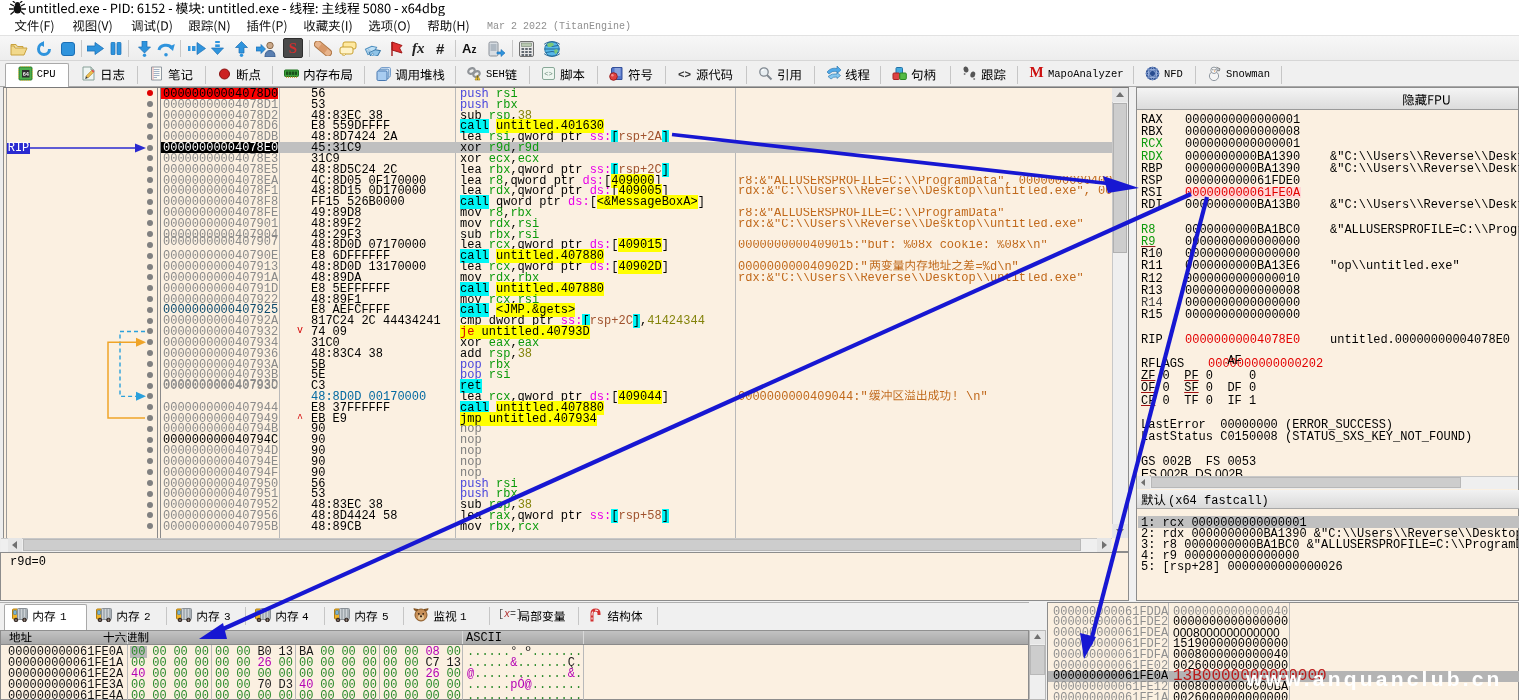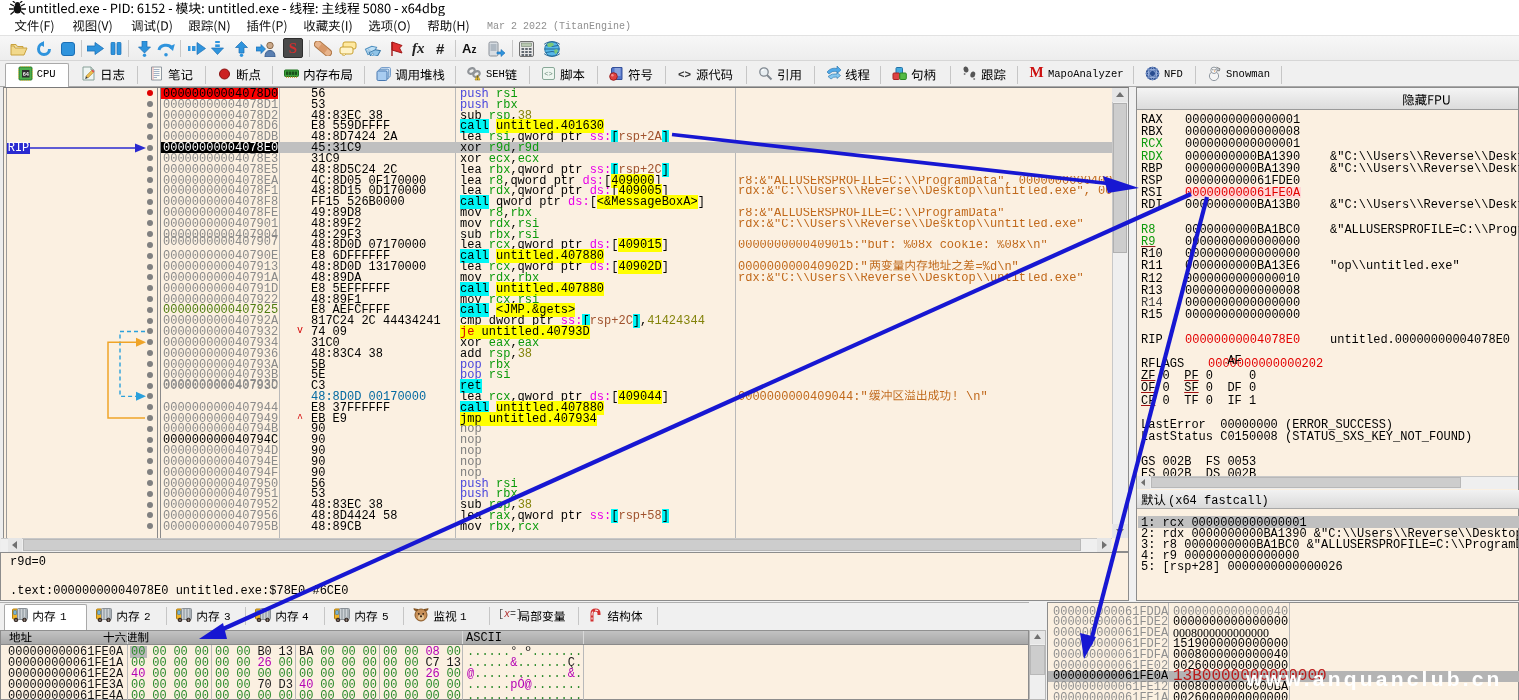--- a/index.html
+++ b/index.html
@@ -427,21 +427,21 @@
     <div class="row" style="left:460px;top:272.94px;color:#000">mov <span class="g">rdx</span>,<span class="g">rbx</span></div>
     <div class="row cmt" style="left:738px;top:272.94px;width:378px;overflow:hidden">rdx:&amp;"C:\\Users\\Reverse\\Desktop\\untitled.exe"</div>
     <div class="row" style="left:163px;top:283.76px;color:#8a8a8a">000000000040791D</div>
     <div class="abs" style="left:146.5px;top:285.16px;width:6px;height:6px;border-radius:3px;background:#808080"></div>
     <div class="row" style="left:311px;top:283.76px;color:#000">E8 5EFFFFFF</div>
     <div class="row" style="left:460px;top:283.76px;color:#000"><span class="cy">call</span> <span class="yl">untitled.407880</span></div>
     <div class="row" style="left:163px;top:294.58px;color:#8a8a8a">0000000000407922</div>
     <div class="abs" style="left:146.5px;top:295.98px;width:6px;height:6px;border-radius:3px;background:#808080"></div>
     <div class="row" style="left:311px;top:294.58px;color:#000">48:89F1</div>
     <div class="row" style="left:460px;top:294.58px;color:#000">mov <span class="g">rcx</span>,<span class="g">rsi</span></div>
-    <div class="row" style="left:163px;top:305.40px;color:#4d7c0f">0000000000407925</div>
+    <div class="row" style="left:163px;top:305.40px;color:#0c4a6e">0000000000407925</div>
     <div class="abs" style="left:146.5px;top:306.80px;width:6px;height:6px;border-radius:3px;background:#808080"></div>
     <div class="row" style="left:311px;top:305.40px;color:#000">E8 AEFCFFFF</div>
     <div class="row" style="left:460px;top:305.40px;color:#000"><span class="cy">call</span> <span class="yl">&lt;JMP.&amp;gets&gt;</span></div>
     <div class="row" style="left:163px;top:316.22px;color:#8a8a8a">000000000040792A</div>
     <div class="abs" style="left:146.5px;top:317.62px;width:6px;height:6px;border-radius:3px;background:#808080"></div>
     <div class="row" style="left:311px;top:316.22px;color:#000">817C24 2C 44434241</div>
     <div class="row" style="left:460px;top:316.22px;color:#000">cmp dword ptr <span class="m">ss:</span><span class="cy">[</span><span class="sien">rsp+2C</span><span class="cy">]</span>,<span class="o">41424344</span></div>
     <div class="row" style="left:163px;top:327.04px;color:#8a8a8a">0000000000407932</div>
     <div class="abs" style="left:146.5px;top:328.44px;width:6px;height:6px;border-radius:3px;background:#808080"></div>
     <div class="abs" style="left:297px;top:325.04px;color:#d40000;font-size:10px;font-family:'Liberation Mono',monospace">v</div>
@@ -549,21 +549,20 @@
     <div class="abs" style="left:1px;top:538px;width:1111px;height:14px;background:#efefef;border-top:1px solid #c8c8c8"></div>
     <div class="abs" style="left:8px;top:538px;width:14px;height:14px;background:#e6e6e6"><svg width="14" height="14">
         <path d="M9 3 L4 7 L9 11 Z" fill="#707070"></path>
       </svg></div>
     <div class="abs" style="left:1097px;top:538px;width:14px;height:14px;background:#e6e6e6"><svg width="14" height="14">
         <path d="M5 3 L10 7 L5 11 Z" fill="#707070"></path>
       </svg></div>
     <div class="abs" style="left:23px;top:539px;width:1058px;height:12px;background:#cdcdcd;border:1px solid #b8b8b8"></div>
     <div class="abs" style="left:0px;top:552px;width:1129px;height:49px;background:#fbf0e1;border:1px solid #8c8c8c"></div>
     <div class="abs mono" style="left:10px;top:555px">r9d=0</div>
-    <div class="abs mono" style="left:10px;top:583.5px">.text:00000000004078E0 untitled.exe:$78E0 #6CE0</div>
     <div class="abs" style="left:1136px;top:87px;width:383px;height:514px;background:#fbf0e1;border:1px solid #8c8c8c"></div>
     <div class="abs" style="left:1137px;top:88px;width:381px;height:22px;background:linear-gradient(#f4f4f4,#dcdcdc);border-bottom:1px solid #9a9a9a"></div>
     <svg style="position:absolute;left:1402.0px;top:89.5px;overflow:visible" width="49" height="18" viewBox="0 -14.50 48.83 18.10">
       <path d="M5.1 -7.5H11.2V-3.1H5.1V-3.9H10.4V-6.7H5.1ZM6.0 -2.1H6.8V-0.2Q6.8 -0.0 6.9 0.0Q7.0 0.1 7.4 0.1Q7.5 0.1 7.7 0.1Q7.9 0.1 8.2 0.1Q8.5 0.1 8.7 0.1Q9.0 0.1 9.1 0.1Q9.3 0.1 9.4 0.0Q9.5 -0.0 9.5 -0.3Q9.6 -0.5 9.6 -1.0Q9.7 -0.9 10.0 -0.8Q10.2 -0.7 10.4 -0.7Q10.3 -0.0 10.2 0.3Q10.1 0.6 9.8 0.8Q9.6 0.9 9.2 0.9Q9.1 0.9 8.8 0.9Q8.6 0.9 8.2 0.9Q7.9 0.9 7.7 0.9Q7.4 0.9 7.3 0.9Q6.8 0.9 6.5 0.8Q6.2 0.7 6.1 0.5Q6.0 0.2 6.0 -0.2ZM4.9 -2.1 5.6 -1.8Q5.5 -1.4 5.3 -1.0Q5.2 -0.6 5.0 -0.1Q4.8 0.3 4.6 0.6L3.9 0.2Q4.1 -0.1 4.3 -0.5Q4.5 -0.9 4.6 -1.4Q4.8 -1.8 4.9 -2.1ZM6.8 -2.6 7.3 -3.1Q7.7 -2.9 8.1 -2.6Q8.4 -2.3 8.8 -2.0Q9.1 -1.8 9.3 -1.5L8.8 -1.0Q8.5 -1.2 8.2 -1.5Q7.9 -1.8 7.5 -2.1Q7.1 -2.4 6.8 -2.6ZM9.9 -2.0 10.6 -2.3Q10.9 -1.9 11.2 -1.5Q11.4 -1.0 11.7 -0.6Q11.9 -0.2 12.0 0.2L11.2 0.5Q11.1 0.2 10.9 -0.3Q10.7 -0.7 10.4 -1.2Q10.1 -1.6 9.9 -2.0ZM5.4 -5.7H10.8V-5.0H5.4ZM1.0 -10.0H4.0V-9.1H1.9V1.0H1.0ZM3.7 -10.0H3.9L4.0 -10.0L4.6 -9.6Q4.4 -9.1 4.2 -8.5Q4.0 -8.0 3.8 -7.4Q3.6 -6.8 3.4 -6.3Q4.1 -5.5 4.3 -4.9Q4.5 -4.2 4.5 -3.6Q4.5 -3.1 4.4 -2.7Q4.3 -2.4 4.0 -2.2Q3.9 -2.1 3.7 -2.0Q3.5 -2.0 3.4 -2.0Q3.0 -1.9 2.5 -1.9Q2.5 -2.1 2.4 -2.3Q2.4 -2.6 2.3 -2.8Q2.5 -2.8 2.7 -2.7Q2.9 -2.7 3.0 -2.8Q3.3 -2.8 3.4 -2.9Q3.5 -3.0 3.6 -3.2Q3.7 -3.4 3.7 -3.7Q3.7 -4.2 3.4 -4.9Q3.2 -5.5 2.5 -6.2Q2.7 -6.6 2.9 -7.1Q3.0 -7.6 3.2 -8.1Q3.3 -8.5 3.5 -9.0Q3.6 -9.4 3.7 -9.7ZM6.9 -9.5H9.7V-8.8H6.4ZM6.8 -10.4 7.6 -10.2Q7.2 -9.5 6.6 -8.6Q5.9 -7.8 5.1 -7.1Q5.0 -7.2 4.9 -7.3Q4.8 -7.4 4.7 -7.5Q4.6 -7.6 4.5 -7.7Q5.3 -8.3 5.8 -9.0Q6.4 -9.8 6.8 -10.4ZM9.4 -9.5H9.6L9.8 -9.5L10.3 -9.1Q10.1 -8.8 9.8 -8.4Q9.5 -8.0 9.2 -7.6Q8.9 -7.3 8.6 -7.0Q8.5 -7.1 8.3 -7.2Q8.1 -7.3 8.0 -7.4Q8.3 -7.6 8.5 -8.0Q8.8 -8.3 9.0 -8.7Q9.3 -9.0 9.4 -9.3Z M13.3 -9.6H24.3V-8.8H13.3ZM15.8 -7.5H24.4V-6.7H15.8ZM14.0 -5.3H15.7V-4.5H14.0ZM13.0 -3.5H15.6V-2.7H13.0ZM17.1 -1.1H20.6V-0.4H17.1ZM16.2 -10.5H17.1V-7.9H16.2ZM20.3 -10.5H21.2V-7.9H20.3ZM18.5 -5.5H19.2V-4.0H18.5ZM13.6 -7.4H14.3V-4.1H13.6ZM18.5 -2.3H19.2V-0.8H18.5ZM17.2 -4.4H20.5V-2.0H17.2V-2.6H19.8V-3.7H17.2ZM16.8 -5.9H20.5V-5.2H17.5V0.3H16.8ZM15.3 -7.5H16.1V-4.0Q16.1 -3.2 16.1 -2.3Q16.0 -1.4 15.8 -0.6Q15.6 0.3 15.2 1.0Q15.2 1.0 15.0 0.9Q14.9 0.8 14.8 0.7Q14.6 0.7 14.5 0.6Q14.9 -0.1 15.1 -0.9Q15.2 -1.7 15.3 -2.5Q15.3 -3.3 15.3 -4.0ZM20.7 -8.3H21.6Q21.6 -6.1 21.8 -4.5Q21.9 -3.0 22.2 -1.9Q22.5 -0.9 22.8 -0.3Q23.1 0.2 23.5 0.2Q23.6 0.2 23.7 0.0Q23.8 -0.1 23.8 -0.4Q23.9 -0.8 23.9 -1.4Q24.1 -1.3 24.2 -1.1Q24.4 -1.0 24.6 -1.0Q24.5 -0.1 24.4 0.3Q24.2 0.7 24.0 0.9Q23.8 1.0 23.4 1.0Q22.8 1.0 22.3 0.4Q21.9 -0.2 21.5 -1.4Q21.2 -2.6 21.0 -4.3Q20.8 -6.1 20.7 -8.3ZM22.1 -8.3 22.7 -8.7Q23.0 -8.5 23.4 -8.2Q23.7 -8.0 23.9 -7.7L23.3 -7.3Q23.2 -7.5 22.8 -7.8Q22.5 -8.1 22.1 -8.3ZM22.9 -5.9 23.8 -5.7Q23.3 -3.5 22.4 -1.8Q21.4 -0.1 20.0 1.0Q19.9 0.9 19.8 0.8Q19.7 0.7 19.5 0.6Q19.4 0.5 19.3 0.4Q20.7 -0.5 21.6 -2.2Q22.5 -3.8 22.9 -5.9ZM13.7 -3.2H14.4V-2.1Q14.4 -1.6 14.4 -1.1Q14.3 -0.5 14.1 0.0Q13.9 0.6 13.5 1.0Q13.4 0.9 13.2 0.8Q13.1 0.7 12.9 0.6Q13.3 0.2 13.4 -0.3Q13.6 -0.8 13.7 -1.2Q13.7 -1.7 13.7 -2.1Z M26.3 0.0V-9.2H31.5V-8.2H27.4V-5.1H30.9V-4.1H27.4V0.0Z M33.2 0.0V-9.2H35.8Q36.8 -9.2 37.6 -8.9Q38.3 -8.7 38.8 -8.1Q39.2 -7.5 39.2 -6.5Q39.2 -5.5 38.8 -4.9Q38.4 -4.3 37.6 -4.0Q36.8 -3.6 35.8 -3.6H34.3V0.0ZM34.3 -4.6H35.7Q36.9 -4.6 37.5 -5.0Q38.1 -5.5 38.1 -6.5Q38.1 -7.5 37.4 -7.8Q36.8 -8.2 35.6 -8.2H34.3Z M44.3 0.2Q43.6 0.2 43.0 -0.0Q42.4 -0.2 42.0 -0.7Q41.5 -1.2 41.3 -1.9Q41.0 -2.7 41.0 -3.8V-9.2H42.2V-3.7Q42.2 -2.7 42.5 -2.0Q42.8 -1.4 43.2 -1.1Q43.7 -0.9 44.3 -0.9Q44.9 -0.9 45.4 -1.1Q45.9 -1.4 46.2 -2.0Q46.5 -2.7 46.5 -3.7V-9.2H47.6V-3.8Q47.6 -2.7 47.4 -1.9Q47.1 -1.2 46.7 -0.7Q46.2 -0.2 45.6 -0.0Q45.0 0.2 44.3 0.2Z" fill="#000"></path>
     </svg>
     <div class="abs" style="left:1141px;top:114.00px;font-family:'Liberation Mono',monospace;font-size:12px;line-height:12px;white-space:pre;color:#000;">RAX</div>
     <div class="abs" style="left:1185px;top:114.00px;font-family:'Liberation Mono',monospace;font-size:12px;line-height:12px;white-space:pre;color:#000;">0000000000000001</div>
     <div class="abs" style="left:1141px;top:126.20px;font-family:'Liberation Mono',monospace;font-size:12px;line-height:12px;white-space:pre;color:#000;">RBX</div>
     <div class="abs" style="left:1185px;top:126.20px;font-family:'Liberation Mono',monospace;font-size:12px;line-height:12px;white-space:pre;color:#000;">0000000000000008</div>
     <div class="abs" style="left:1141px;top:138.40px;font-family:'Liberation Mono',monospace;font-size:12px;line-height:12px;white-space:pre;color:#0b9a0b;">RCX</div>
@@ -619,21 +618,21 @@
     <div class="abs" style="left:1249.0px;top:382.40px;font-family:'Liberation Mono',monospace;font-size:12px;line-height:12px;white-space:pre;color:#000;">0</div>
     <div class="abs" style="left:1141.0px;top:394.60px;font-family:'Liberation Mono',monospace;font-size:12px;line-height:12px;white-space:pre;color:#000;text-decoration:underline;text-decoration-color:#a01010">CF</div>
     <div class="abs" style="left:1162.6px;top:394.60px;font-family:'Liberation Mono',monospace;font-size:12px;line-height:12px;white-space:pre;color:#000;">0</div>
     <div class="abs" style="left:1184.2px;top:394.60px;font-family:'Liberation Mono',monospace;font-size:12px;line-height:12px;white-space:pre;color:#000;">TF</div>
     <div class="abs" style="left:1205.8px;top:394.60px;font-family:'Liberation Mono',monospace;font-size:12px;line-height:12px;white-space:pre;color:#000;">0</div>
     <div class="abs" style="left:1227.4px;top:394.60px;font-family:'Liberation Mono',monospace;font-size:12px;line-height:12px;white-space:pre;color:#000;">IF</div>
     <div class="abs" style="left:1249.0px;top:394.60px;font-family:'Liberation Mono',monospace;font-size:12px;line-height:12px;white-space:pre;color:#000;">1</div>
     <div class="abs" style="left:1141px;top:419.00px;font-family:'Liberation Mono',monospace;font-size:12px;line-height:12px;white-space:pre;color:#000;">LastError  00000000 (ERROR_SUCCESS)</div>
     <div class="abs" style="left:1141px;top:431.20px;font-family:'Liberation Mono',monospace;font-size:12px;line-height:12px;white-space:pre;color:#000;">LastStatus C0150008 (STATUS_SXS_KEY_NOT_FOUND)</div>
     <div class="abs" style="left:1141px;top:455.60px;font-family:'Liberation Mono',monospace;font-size:12px;line-height:12px;white-space:pre;color:#000;">GS 002B  FS 0053</div>
-    <div class="abs" style="left:1141px;top:467.80px;font-family:Liberation Mono, monospace;font-size:12px;line-height:12px;white-space:pre;color:#000;">ES 002B  DS 002B</div>
+    <div class="abs" style="left:1141px;top:467.80px;font-family:Liberation Sans, sans-serif;font-size:12px;line-height:12px;white-space:pre;color:#000;">ES 002B  DS 002B</div>
     <div class="abs" style="left:1137px;top:476px;width:381px;height:13px;background:#efefef;border-top:1px solid #c8c8c8"></div>
     <div class="abs" style="left:1137px;top:476px;width:13px;height:13px;background:#e6e6e6"><svg width="13" height="13">
         <path d="M8 3 L4 6.5 L8 10 Z" fill="#707070"></path>
       </svg></div>
     <div class="abs" style="left:1151px;top:477px;width:310px;height:11px;background:#cdcdcd;border:1px solid #b8b8b8"></div>
     <div class="abs" style="left:1137px;top:490px;width:382px;height:19px;background:linear-gradient(#f2f2f2,#dadada);border-bottom:1px solid #a8a8a8"></div>
     <svg style="position:absolute;left:1141.0px;top:490.0px;overflow:visible" width="25" height="18" viewBox="0 -14.50 25.00 18.10">
       <path d="M6.4 -6.9H11.9V-6.0H6.4ZM9.5 -9.5 10.1 -9.9Q10.4 -9.5 10.7 -9.2Q10.9 -8.8 11.2 -8.5Q11.4 -8.2 11.5 -7.9L10.9 -7.5Q10.8 -7.7 10.5 -8.1Q10.3 -8.4 10.0 -8.8Q9.8 -9.2 9.5 -9.5ZM1.8 -9.4V-6.3H5.3V-9.4ZM1.1 -10.1H6.1V-5.6H1.1ZM2.1 -8.8 2.5 -8.9Q2.7 -8.4 2.8 -7.9Q2.9 -7.3 2.9 -7.0L2.5 -6.8Q2.4 -7.2 2.3 -7.8Q2.2 -8.3 2.1 -8.8ZM2.5 -1.5 3.1 -1.5Q3.2 -1.0 3.3 -0.4Q3.3 0.2 3.3 0.6L2.7 0.7Q2.7 0.3 2.6 -0.4Q2.6 -1.0 2.5 -1.5ZM3.8 -1.5 4.3 -1.6Q4.5 -1.1 4.6 -0.6Q4.8 -0.0 4.8 0.4L4.2 0.5Q4.2 0.1 4.0 -0.5Q3.9 -1.0 3.8 -1.5ZM5.0 -1.6 5.6 -1.7Q5.8 -1.4 6.0 -1.0Q6.1 -0.5 6.2 -0.2L5.5 0.0Q5.5 -0.3 5.3 -0.7Q5.2 -1.2 5.0 -1.6ZM1.4 -1.8 2.1 -1.5Q1.9 -1.0 1.6 -0.3Q1.4 0.3 1.1 0.8L0.4 0.5Q0.6 0.2 0.8 -0.2Q1.0 -0.6 1.2 -1.0Q1.3 -1.4 1.4 -1.8ZM4.6 -8.9 5.2 -8.7Q5.0 -8.2 4.9 -7.6Q4.7 -7.1 4.5 -6.7L4.1 -6.9Q4.2 -7.1 4.3 -7.5Q4.4 -7.9 4.5 -8.2Q4.6 -8.6 4.6 -8.9ZM0.8 -2.9Q1.4 -2.9 2.3 -2.9Q3.2 -3.0 4.2 -3.0Q5.2 -3.1 6.2 -3.1L6.2 -2.4Q4.8 -2.3 3.3 -2.2Q1.9 -2.1 0.8 -2.0ZM1.0 -4.7H6.1V-4.0H1.0ZM3.3 -9.7H3.9V-5.9H4.0V-2.7H3.2V-5.9H3.3ZM9.3 -6.4Q9.5 -4.9 9.9 -3.7Q10.3 -2.4 10.9 -1.4Q11.4 -0.4 12.3 0.2Q12.1 0.3 12.0 0.4Q11.9 0.6 11.8 0.7Q11.7 0.8 11.6 1.0Q10.8 0.2 10.2 -0.8Q9.6 -1.9 9.2 -3.3Q8.8 -4.7 8.6 -6.2ZM8.5 -10.5H9.4V-7.7Q9.4 -6.7 9.3 -5.6Q9.2 -4.5 8.9 -3.3Q8.7 -2.2 8.1 -1.1Q7.6 -0.1 6.7 0.9Q6.6 0.8 6.4 0.7Q6.2 0.5 6.0 0.4Q6.9 -0.5 7.4 -1.6Q7.9 -2.6 8.1 -3.7Q8.4 -4.7 8.5 -5.7Q8.5 -6.8 8.5 -7.7Z M20.3 -10.5H21.2Q21.2 -9.2 21.2 -7.8Q21.1 -6.5 21.0 -5.2Q20.8 -3.9 20.5 -2.8Q20.1 -1.6 19.5 -0.7Q18.8 0.3 17.9 1.0Q17.7 0.8 17.5 0.6Q17.3 0.5 17.1 0.3Q18.1 -0.3 18.7 -1.2Q19.3 -2.1 19.6 -3.2Q19.9 -4.3 20.1 -5.5Q20.2 -6.7 20.2 -8.0Q20.3 -9.2 20.3 -10.5ZM21.1 -6.7Q21.2 -6.3 21.3 -5.7Q21.4 -5.1 21.6 -4.2Q21.8 -3.4 22.2 -2.6Q22.6 -1.8 23.2 -1.0Q23.8 -0.2 24.6 0.3Q24.4 0.4 24.2 0.6Q24.0 0.8 23.9 1.0Q23.1 0.4 22.5 -0.4Q21.9 -1.2 21.5 -2.1Q21.1 -3.1 20.8 -3.9Q20.6 -4.8 20.5 -5.5Q20.3 -6.2 20.3 -6.6ZM14.3 -9.7 14.9 -10.3Q15.2 -10.0 15.6 -9.7Q15.9 -9.3 16.3 -9.0Q16.6 -8.7 16.8 -8.5L16.2 -7.8Q16.0 -8.1 15.6 -8.4Q15.3 -8.7 14.9 -9.1Q14.6 -9.4 14.3 -9.7ZM15.0 0.5 14.9 -0.4 15.1 -0.8 17.6 -2.5Q17.7 -2.3 17.8 -2.0Q17.9 -1.8 17.9 -1.7Q17.0 -1.0 16.5 -0.7Q15.9 -0.3 15.6 -0.1Q15.4 0.2 15.2 0.3Q15.1 0.4 15.0 0.5ZM13.1 -6.6H15.8V-5.7H13.1ZM15.0 0.5Q15.0 0.4 14.9 0.3Q14.8 0.1 14.7 0.0Q14.6 -0.1 14.5 -0.2Q14.7 -0.3 14.9 -0.6Q15.2 -0.9 15.2 -1.4V-6.6H16.1V-0.7Q16.1 -0.7 16.0 -0.6Q15.9 -0.5 15.7 -0.4Q15.6 -0.2 15.4 -0.1Q15.2 0.1 15.1 0.2Q15.0 0.4 15.0 0.5Z" fill="#000"></path>
     </svg>
     <div class="abs" style="left:1168px;top:494.50px;font-family:'Liberation Mono',monospace;font-size:12px;line-height:12px;white-space:pre;color:#000;">(x64 fastcall)</div>
@@ -935,21 +934,21 @@
         <path d="M7.5 3 L11 8 L4 8 Z" fill="#707070"></path>
       </svg></div>
     <div class="abs" style="left:1030px;top:645px;width:15px;height:30px;background:#cdcdcd;border:1px solid #b8b8b8"></div>
     <div class="abs" style="left:1029px;top:602px;width:18px;height:28px;background:#f0f0f0"></div>
     <div class="abs" style="left:1047px;top:602px;width:472px;height:98px;background:#fbf0e1;border:1px solid #8c8c8c;border-bottom:none"></div>
     <div class="abs" style="left:1053px;top:606.50px;font-family:'Liberation Mono',monospace;font-size:12px;line-height:11px;white-space:pre;color:#8f8f8f;">000000000061FDDA</div>
     <div class="abs" style="left:1173px;top:606.50px;font-family:'Liberation Mono',monospace;font-size:12px;line-height:11px;white-space:pre;color:#8a8a8a;">0000000000000040</div>
     <div class="abs" style="left:1053px;top:617.33px;font-family:'Liberation Mono',monospace;font-size:12px;line-height:11px;white-space:pre;color:#8f8f8f;">000000000061FDE2</div>
     <div class="abs" style="left:1173px;top:617.33px;font-family:'Liberation Mono',monospace;font-size:12px;line-height:11px;white-space:pre;color:#000;">0000000000000000</div>
     <div class="abs" style="left:1053px;top:628.16px;font-family:'Liberation Mono',monospace;font-size:12px;line-height:11px;white-space:pre;color:#8f8f8f;">000000000061FDEA</div>
-    <div class="abs" style="left:1173px;top:628.16px;font-family:Liberation Serif, serif;font-size:12px;line-height:11px;white-space:pre;color:#000;">0008000000000000</div>
+    <div class="abs" style="left:1173px;top:628.16px;font-family:Liberation Sans, sans-serif;font-size:12px;line-height:11px;white-space:pre;color:#000;">0008000000000000</div>
     <div class="abs" style="left:1053px;top:638.99px;font-family:'Liberation Mono',monospace;font-size:12px;line-height:11px;white-space:pre;color:#8f8f8f;">000000000061FDF2</div>
     <div class="abs" style="left:1173px;top:638.99px;font-family:'Liberation Mono',monospace;font-size:12px;line-height:11px;white-space:pre;color:#000;">1519000000000000</div>
     <div class="abs" style="left:1053px;top:649.82px;font-family:'Liberation Mono',monospace;font-size:12px;line-height:11px;white-space:pre;color:#8f8f8f;">000000000061FDFA</div>
     <div class="abs" style="left:1173px;top:649.82px;font-family:'Liberation Mono',monospace;font-size:12px;line-height:11px;white-space:pre;color:#000;">0008000000000040</div>
     <div class="abs" style="left:1053px;top:660.65px;font-family:'Liberation Mono',monospace;font-size:12px;line-height:11px;white-space:pre;color:#8f8f8f;">000000000061FE02</div>
     <div class="abs" style="left:1173px;top:660.65px;font-family:'Liberation Mono',monospace;font-size:12px;line-height:11px;white-space:pre;color:#000;">0026000000000000</div>
     <div class="abs" style="left:1048px;top:670.98px;width:471px;height:11.5px;background:#b4b4b4"></div>
     <div class="abs" style="left:1053px;top:671.48px;font-family:'Liberation Mono',monospace;font-size:12px;line-height:11px;white-space:pre;color:#000;">000000000061FE0A</div>
     <div class="abs" style="left:1173px;top:671.48px;font-family:'Liberation Mono',monospace;font-size:16px;line-height:11px;white-space:pre;color:#b91c1c;">13B0000000000000</div>
     <div class="abs" style="left:1053px;top:682.31px;font-family:'Liberation Mono',monospace;font-size:12px;line-height:11px;white-space:pre;color:#8f8f8f;">000000000061FE12</div>

